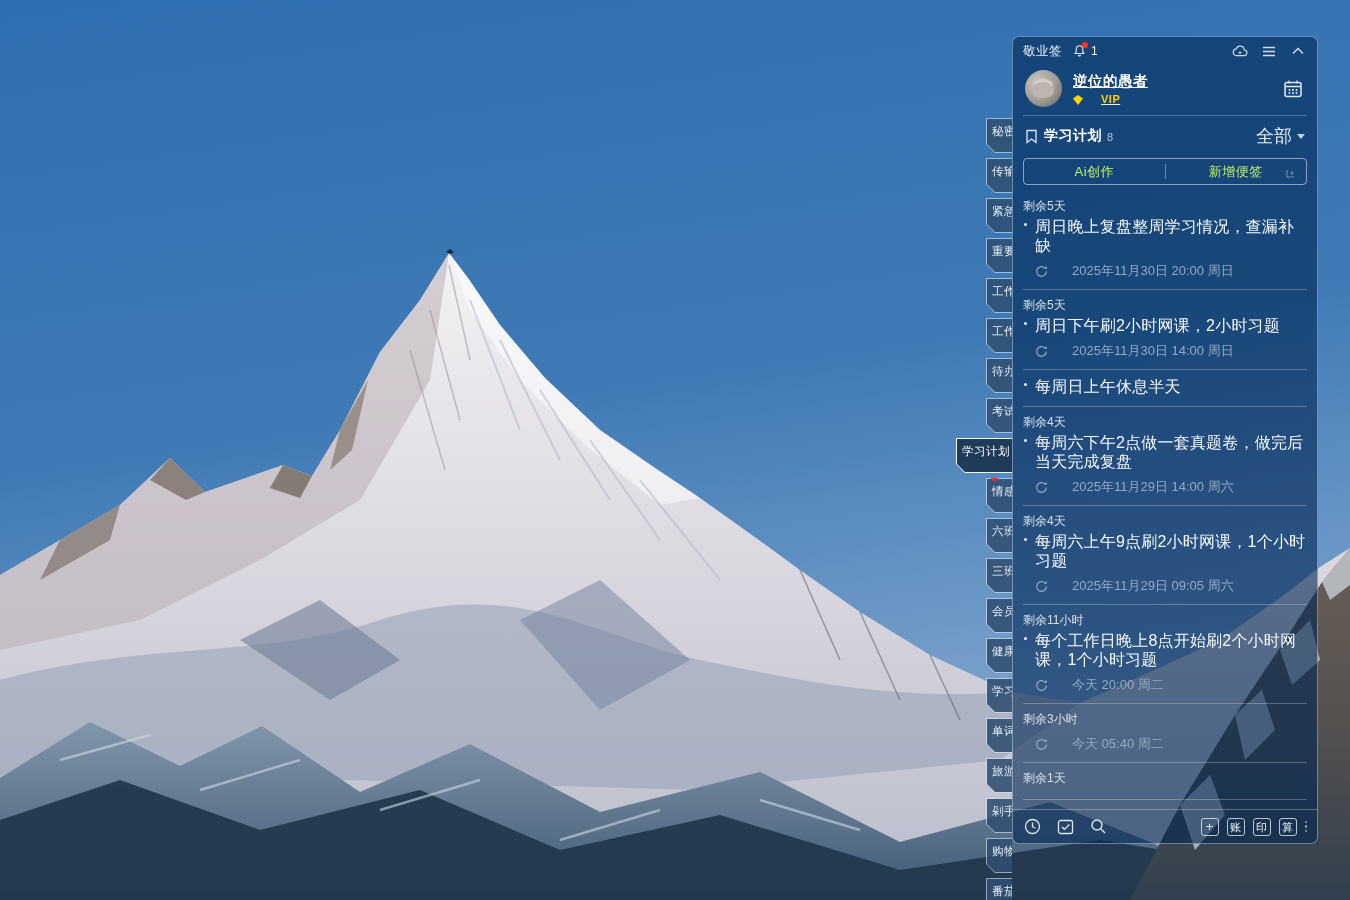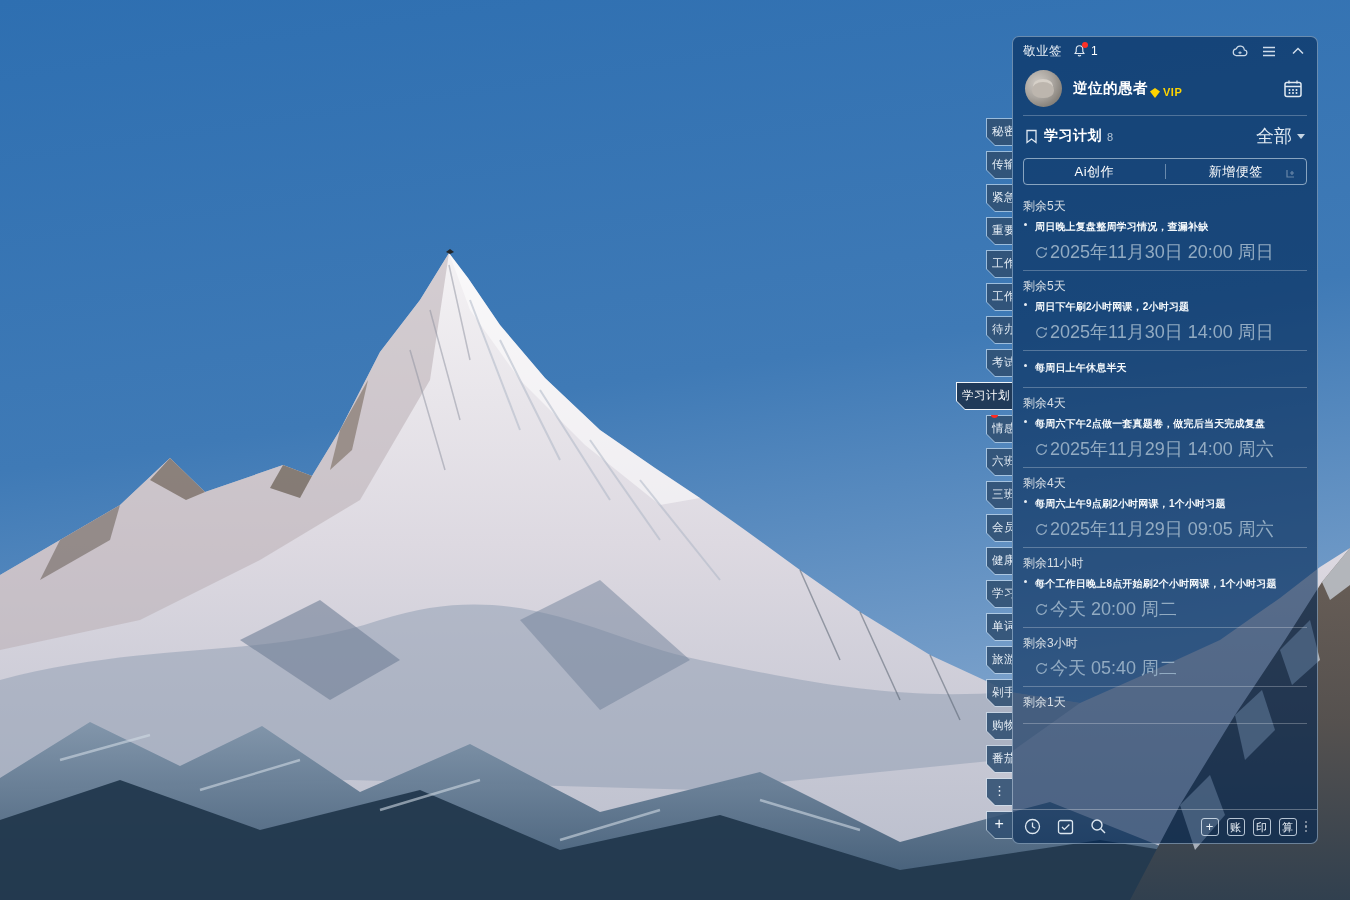--- a/index.html
+++ b/index.html
@@ -25,66 +25,66 @@
   .bell-dot { position:absolute; right:0px; top:-1px; width:6px; height:6px; border-radius:50%; background:#ff3126; }
   .notif-count { margin-left:3px; font-size:12px; color:#fff; }
   .tb-spacer { flex:1; }
   .tb-icon { width:18px; height:16px; margin-left:11px; color:#cfdcea; display:flex; align-items:center; justify-content:center; cursor:pointer; }
 
   .user-row { display:flex; align-items:center; padding:7px 12px 8px 12px; }
   .avatar { width:37px; height:37px; border-radius:50%;
     background:radial-gradient(circle at 35% 35%, #cfcac4 0%, #a9a49e 45%, #8b867f 70%, #6e6a64 100%);
     position:relative; overflow:hidden; flex:0 0 auto; }
   .avatar:after { content:""; position:absolute; left:7px; top:12px; width:22px; height:16px; border-radius:50% 50% 45% 45%; background:#bdb6ae; box-shadow:0 -4px 0 -1px #d6d0c8; }
-  .user-meta { margin-left:11px; display:flex; flex-direction:row; gap:2px; }
+  .user-meta { margin-left:11px; display:flex; flex-direction:column; gap:2px;text-decoration:underline; }
   .user-name { font-size:14.5px; font-weight:bold; color:#ffffff; letter-spacing:0.5px; }
-  .vip-row { display:flex; align-items:flex-end; gap:3px; }
+  .vip-row { display:flex; align-items:flex-end; gap:18px; }
   .vip-diamond { width:10px; height:10px; background:#ffd400; clip-path:polygon(50% 0,100% 35%,50% 100%,0 35%); }
   .vip-text { font-size:11px; font-weight:bold; color:#ffd400; letter-spacing:0.5px; }
   .user-spacer { flex:1; }
   .cal-icon { width:24px; height:24px; color:#e2ebf3; cursor:pointer; }
 
   .h-divider { border-top:1px solid rgba(255,255,255,0.25); margin:0 10px; }
 
   .board-row { display:flex; align-items:center; padding:8px 12px 2px 12px; }
   .bookmark-icon { width:13px; height:15px; color:#dfe8f1; margin-right:6px; }
   .board-title { font-size:14px; font-weight:bold; color:#ffffff; letter-spacing:0.5px; }
   .board-count { font-size:11px; color:#b6c6d6; margin-left:5px; margin-top:2px; }
   .board-spacer { flex:1; }
   .board-filter { display:flex; align-items:center; gap:5px; cursor:pointer; }
   .filter-label { font-size:18px; color:#e2ebf3; }
   .caret-down { width:0; height:0; border-left:4px solid transparent; border-right:4px solid transparent; border-top:5px solid #c6d5e3; }
 
   .action-bar { position:relative; margin:8px 10px 4px 10px; height:27px;
     border:1px solid rgba(230,242,252,0.55); border-radius:4px;
     display:flex; align-items:stretch; }
-  .action-btn { flex:1; display:flex; align-items:center; justify-content:center; font-size:13px; color:#ffffff; cursor:pointer; letter-spacing:0.5px; }
+  .action-btn { flex:1; display:flex; align-items:center; justify-content:center; font-size:13px; color:#bef264; cursor:pointer; letter-spacing:0.5px; }
   .action-sep { width:1px; background:rgba(230,242,252,0.40); margin:5px 0; }
   .quick-icon { position:absolute; right:7px; top:6px; width:14px; height:14px; opacity:0.35; color:#fff; }
 
   .notes-list { flex:1; overflow:hidden; margin-top:2px; }
   .note-item { margin:0 10px; padding:7px 0 10px 0; border-bottom:1px solid rgba(255,255,255,0.26); cursor:pointer; }
   .note-remaining { font-size:12px; color:#d9e0e6; line-height:17px; margin-bottom:2px; padding-right:2px; }
-  .note-title { position:relative; padding-left:12px; font-size:10px; font-weight:bold; color:#f5f9fc; line-height:19px; letter-spacing:0.2px; }
+  .note-title { position:relative; padding-left:12px; font-size:16px; font-weight:normal; color:#f5f9fc; line-height:19px; letter-spacing:0.2px; }
   .bullet { position:absolute; left:1px; top:6px; width:3px; height:3px; border-radius:50%; background:#e8eef4; }
-  .note-time { display:flex; align-items:center; gap:2px; margin-top:8px; padding-left:12px; font-size:18px; color:#92abc2; line-height:16px; }
+  .note-time { display:flex; align-items:center; gap:24px; margin-top:8px; padding-left:12px; font-size:13px; color:#92abc2; line-height:16px; }
   .note-time svg { flex:0 0 auto; }
 
   .toolbar { height:34px; border-top:1px solid rgba(255,255,255,0.30); display:flex; align-items:center; padding:0 10px; }
   .tool-icon { width:18px; height:18px; color:#dde7f0; margin-right:15px; cursor:pointer; display:flex; align-items:center; justify-content:center; }
   .tool-spacer { flex:1; }
   .char-box { width:18px; height:18px; border:1px solid rgba(235,245,255,0.75); border-radius:3px;
     font-size:11px; line-height:16px; text-align:center; color:#eef4fa; margin-left:8px; cursor:pointer; }
   .plus-box { font-size:13px; line-height:15px; }
   .v-dots { margin-left:8px; display:flex; flex-direction:column; gap:2px; opacity:0.55; cursor:pointer; }
   .v-dots i { width:2.5px; height:2.5px; border-radius:50%; background:#fff; }
 
   
   .tab-strip { position:absolute; top:118px; right:338px; display:flex; flex-direction:column; gap:5px; align-items:flex-end; }
-  .tab { position:relative; width:26px; height:28px; cursor:pointer;
+  .tab { position:relative; width:26px; height:35px; cursor:pointer;
     clip-path:polygon(0 0, 100% 0, 100% 100%, 9px 100%, 0 calc(100% - 9px));
     background:rgba(214,230,244,0.62); }
   .tab-inner { position:absolute; top:1px; left:1px; right:0; bottom:1px;
     clip-path:polygon(0 0, 100% 0, 100% 100%, 8px 100%, 0 calc(100% - 8px));
     background:rgba(4,40,80,0.70);
     color:#e6eef6; font-size:11.5px; line-height:24px; padding-left:5px;
     white-space:nowrap; overflow:hidden; letter-spacing:0.5px; }
   .tab.active { width:56px; background:rgba(255,255,255,0.92); }
   .tab.active .tab-inner { background:rgba(2,32,66,0.88); color:#ffffff; }
   .tab.more .tab-inner, .tab.add .tab-inner { padding-left:0; text-align:center; }

